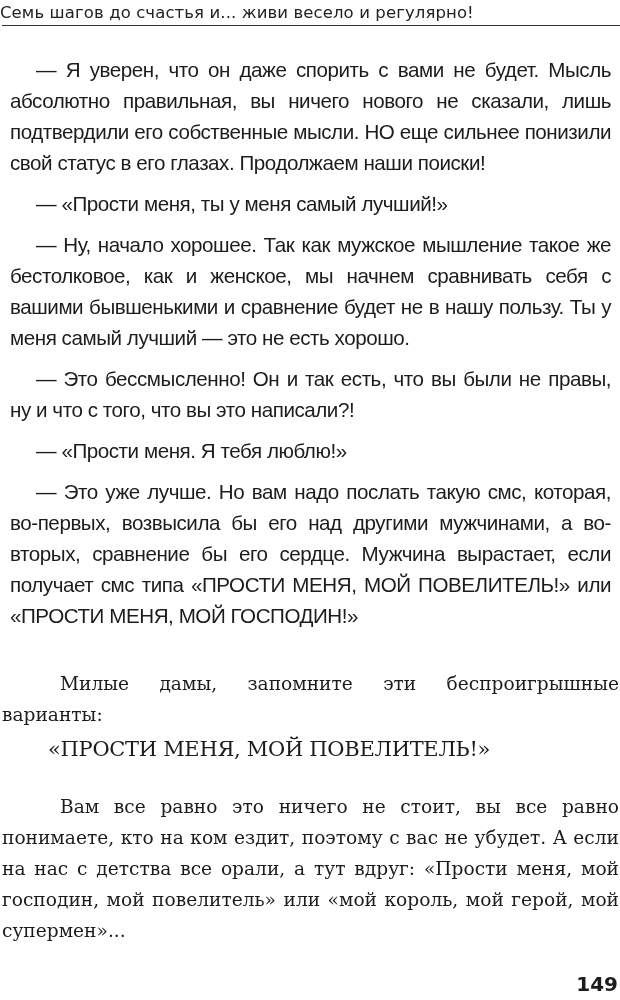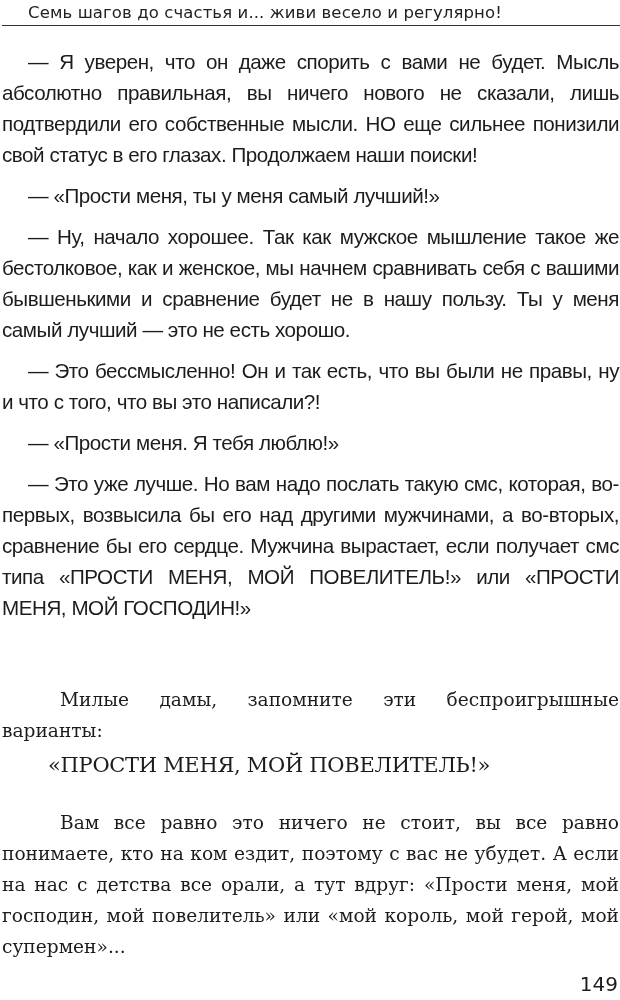--- a/index.html
+++ b/index.html
@@ -1,42 +1,42 @@
 <!DOCTYPE html>
 <html><head>
 <meta charset="utf-8">
 <style>
   html, body { margin:0; padding:0; background:#fff; }
   body { width:620px; height:1000px; overflow:hidden; position:relative; color:#1c1c1c; }
   .header {
     position:absolute; left:0; top:0; width:504px; height:26px;
     font-family:"DejaVu Sans", sans-serif; font-size:16.5px; color:#222;
-    text-align:center; line-height:26px; letter-spacing:0.1px;padding-left:13px;
+    line-height:26px; letter-spacing:0.1px;
   }
   .header-rule { position:absolute; left:2px; top:25px; width:618px; height:1px; background:#333; }
   .sans-block {
     position:absolute; left:2px; top:46px; width:617px;
     font-family:"Liberation Sans", sans-serif; font-size:20.6px; line-height:31px;
     letter-spacing:-0.45px; transform-origin:0 0;
   }
-  .sans-block p { margin:0; text-align:justify; text-align-last:left; }
+  .sans-block p { margin:8px; text-align:justify; text-align-last:left; }
   .sans-block p.indent { text-indent:26px; }
   .sans-block p.gap { margin-top:10px; }
   .serif-block {
-    position:absolute; left:2px; top:684px; width:617px;
+    position:absolute; left:2px; top:668px; width:617px;
     font-family:"DejaVu Serif", serif; font-size:18.6px; color:#1c1c1c;
   }
   .serif-block p { margin:0; text-align:justify; text-align-last:left; line-height:31px; }
   .serif-block p.indent { text-indent:58px; }
   .serif-block p.slogan { font-size:21px; padding-left:46px; line-height:38px; letter-spacing:-0.3px; }
   .serif-block p.slogan1 { }
   .serif-block p.para2 { margin-top:23px; }
   .page-number {
     position:absolute; right:2px; top:972px;
-    font-family:"DejaVu Sans", sans-serif; font-weight:normal; font-size:20px; color:#1c1c1c;
+    font-family:"DejaVu Sans", sans-serif; font-weight:bold; font-size:20px; color:#1c1c1c;
   }
 </style>
 </head>
 <body>
 
 <div class="header">Семь шагов до счастья и... живи весело и регулярно!</div>
 <div class="header-rule"></div>
 
 <div class="sans-block">
   <p class="indent">— Я уверен, что он даже спорить с вами не будет. Мысль абсолютно правильная, вы ничего нового не сказали, лишь подтвердили его собственные мысли. НО еще сильнее понизили свой статус в его глазах. Продолжаем наши поиски!</p>

